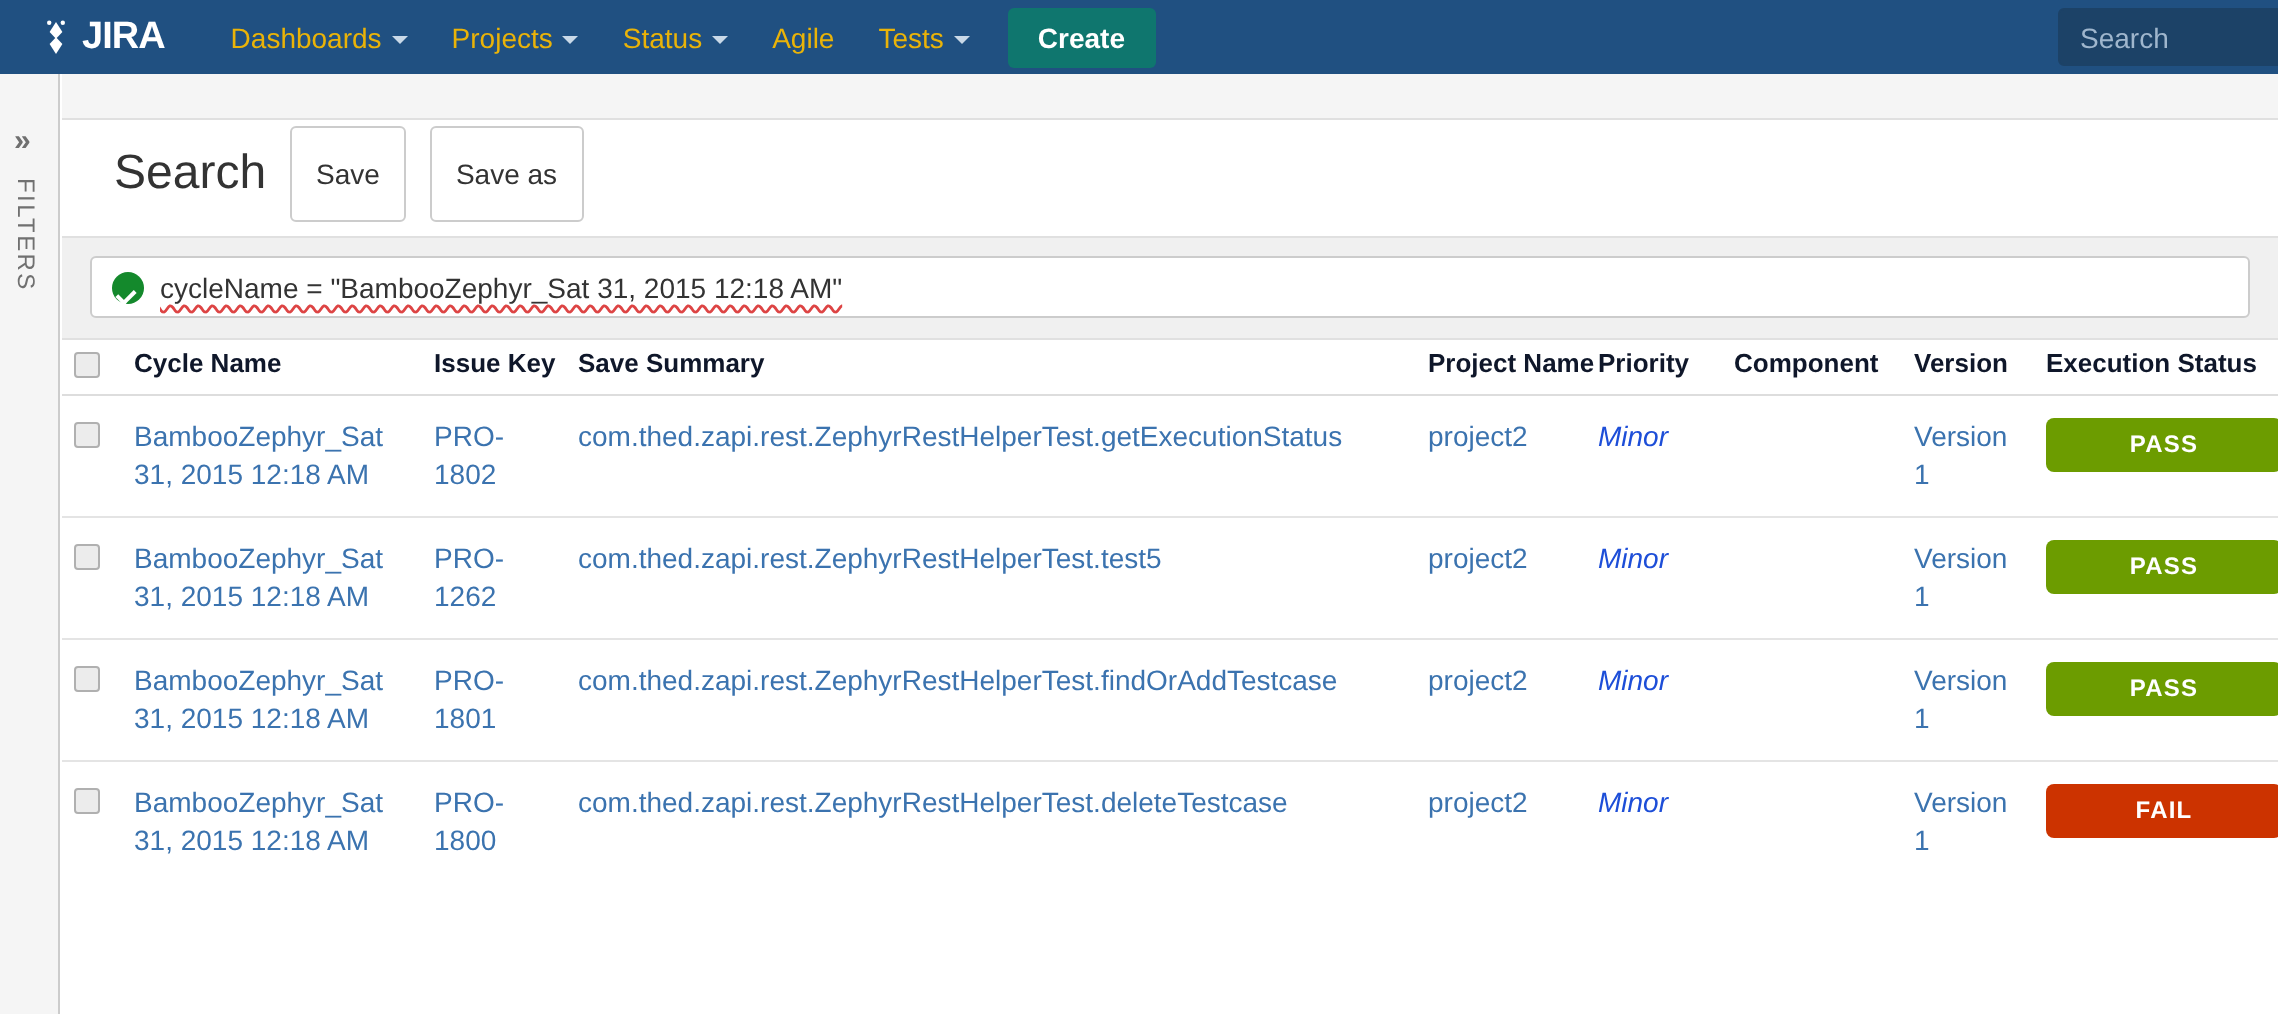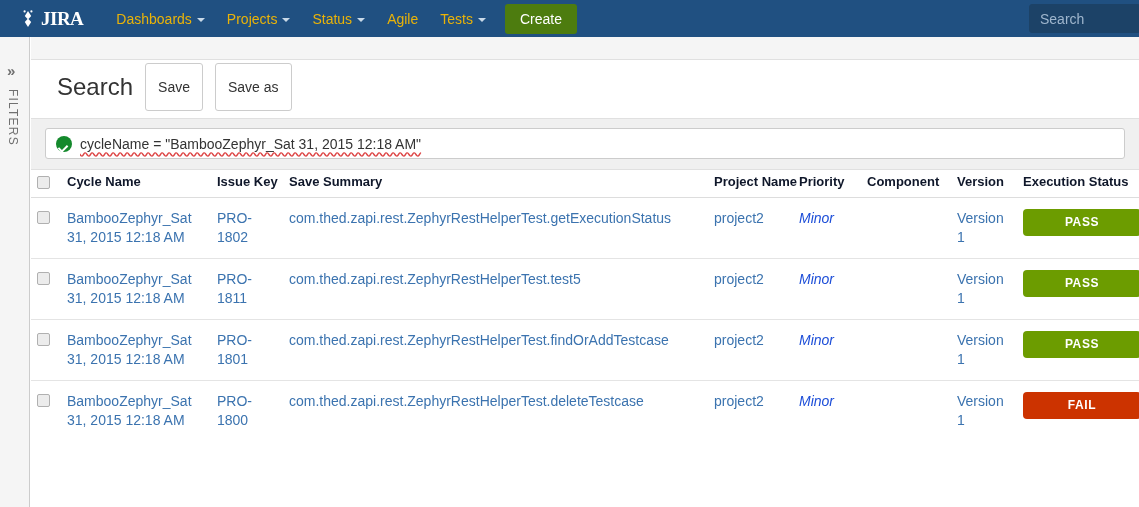--- a/index.html
+++ b/index.html
@@ -27,42 +27,41 @@
   }
   .logo-mark {
     width: 20px; height: 20px;
     margin-right: 3px;
     position: relative;
   }
   .logo-text {
     font-size: 19px; font-weight: bold;
     letter-spacing: -0.5px;
     color: #ffffff;
-    font-family: Liberation Serif, serif;
   }
   .navitem {
     color: #eab308;
     font-size: 14px;
     padding: 9px 11px;
     white-space: nowrap;
     cursor: pointer;
     display: flex; align-items: center; gap: 5px;
   }
   .caret {
     width: 0; height: 0;
     border-left: 4px solid transparent;
     border-right: 4px solid transparent;
     border-top: 4px solid #c9d9e8;
     display: inline-block;
     margin-top: 2px;
   }
   .create-btn {
-    background: #4d7c0f;
+    background: #0f766e;
     color: #ffffff;
-    font-weight: normal;
+    font-weight: bold;
     font-size: 14px;
     padding: 7px 15px;
     border-radius: 3px;
     margin-left: 8px;
     cursor: pointer;
     border: none;
     font-family: "Liberation Sans", sans-serif;
   }
   .search-box {
     position: absolute;
@@ -373,21 +372,21 @@
         <td class="plain"></td>
         <td><span class="lnk">Version 1</span></td>
         <td>
             <span class="badge badge-pass">PASS</span>
           </td>
       </tr>
 
       <tr>
         <td><span class="cb"></span></td>
         <td><span class="lnk">BambooZephyr_Sat 31, 2015 12:18 AM</span></td>
-        <td><span class="lnk">PRO-1811</span></td>
+        <td><span class="lnk">PRO-1262</span></td>
         <td><span class="lnk">com.thed.zapi.rest.ZephyrRestHelperTest.test5</span></td>
         <td><span class="lnk">project2</span></td>
         <td class="plain">Minor</td>
         <td class="plain"></td>
         <td><span class="lnk">Version 1</span></td>
         <td>
             <span class="badge badge-pass">PASS</span>
           </td>
       </tr>
 

